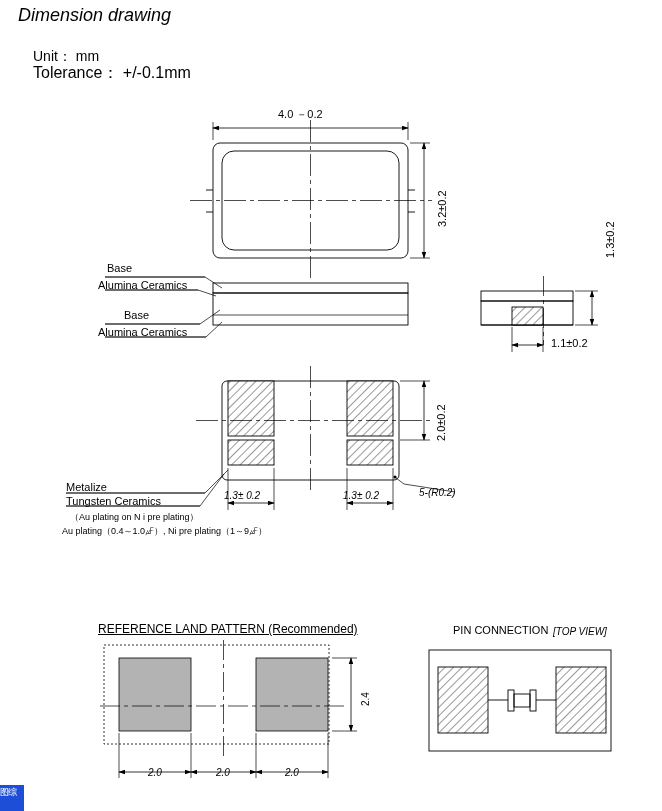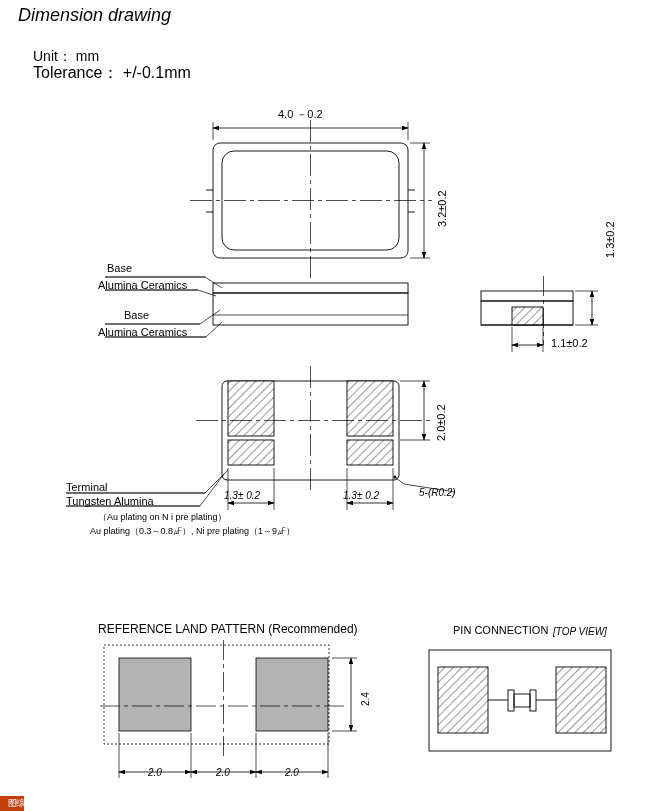--- a/index.html
+++ b/index.html
@@ -34,21 +34,21 @@
   }
   #unit {
     left: 33px; top: 50px;
     font-size: 14px;
   }
   #tol {
     left: 33px; top: 66px;
     font-size: 16px;
   }
   .lbl-sm { font-size: 10px; font-style: italic; }
-  .lbl-xs { font-size: 9px; margin-left: 28px; }
+  .lbl-xs { font-size: 9px; }
 
   
   .vtxt {
     position: absolute;
     white-space: nowrap;
     font-size: 11px;
     transform-origin: 0 0;
     transform: rotate(-90deg);
   }
 
@@ -57,26 +57,26 @@
     left: 0; top: 0;
     width: 662px;
     height: 811px;
     pointer-events: none;
   }
   .corner-logo {
     position: absolute;
     left: 0;
     bottom: 0;
     width: 24px;
-    height: 15px;
-    background: #c2410c;
+    height: 26px;
+    background: #1d4ed8;
     color: #fff;
     font-size: 9px;
     line-height: 11px;
-    text-align: right;
+    text-align: left;
     letter-spacing: -1px;
     padding-top: 2px;
     box-sizing: border-box;
   }
 </style>
 </head>
 <body>
 
 <div class="page">
 
@@ -229,26 +229,26 @@
   <div class="txt" style="left:98px; top:326px;">Alumina Ceramics</div>
 
   <div class="vtxt" style="left:604px; top:258px;">1.3±0.2</div>
   <div class="txt" style="left:551px; top:337px;">1.1±0.2</div>
 
   <div class="vtxt" style="left:435px; top:441px;">2.0±0.2</div>
   <div class="txt lbl-sm" style="left:224px; top:489px;">1.3± 0.2</div>
   <div class="txt lbl-sm" style="left:343px; top:489px;">1.3± 0.2</div>
   <div class="txt lbl-sm" style="left:419px; top:486px;">5-(R0.2)</div>
 
-  <div class="txt" style="left:66px; top:481px;">Terminal</div>
-  <div class="txt" style="left:66px; top:495px;">Tungsten Alumina</div>
+  <div class="txt" style="left:66px; top:481px;">Metalize</div>
+  <div class="txt" style="left:66px; top:495px;">Tungsten Ceramics</div>
   <div class="txt lbl-xs" style="left:70px; top:511px;">（Au plating on N i pre plating）</div>
-  <div class="txt lbl-xs" style="left:62px; top:525px;">Au plating（0.3～0.8㎌）, Ni pre plating（1～9㎌）</div>
-
-  <div class="txt" style="left:98px; top:623px; font-size:12px;">REFERENCE LAND PATTERN (Recommended)</div>
+  <div class="txt lbl-xs" style="left:62px; top:525px;">Au plating（0.4～1.0㎌）, Ni pre plating（1～9㎌）</div>
+
+  <div class="txt" style="left:98px; top:623px; font-size:12px;text-decoration:underline;">REFERENCE LAND PATTERN (Recommended)</div>
   <div class="vtxt" style="left:360px; top:706px; font-size:10px;">2.4</div>
   <div class="txt lbl-sm" style="left:148px; top:766px;">2.0</div>
   <div class="txt lbl-sm" style="left:216px; top:766px;">2.0</div>
   <div class="txt lbl-sm" style="left:285px; top:766px;">2.0</div>
 
   <div class="txt" style="left:437px; top:624px; font-size:11px;padding-left:16px;">PIN CONNECTION</div>
   <div class="txt lbl-sm" style="left:553px; top:625px;">[TOP VIEW]</div>
 
   <div class="corner-logo">图综</div>
 

